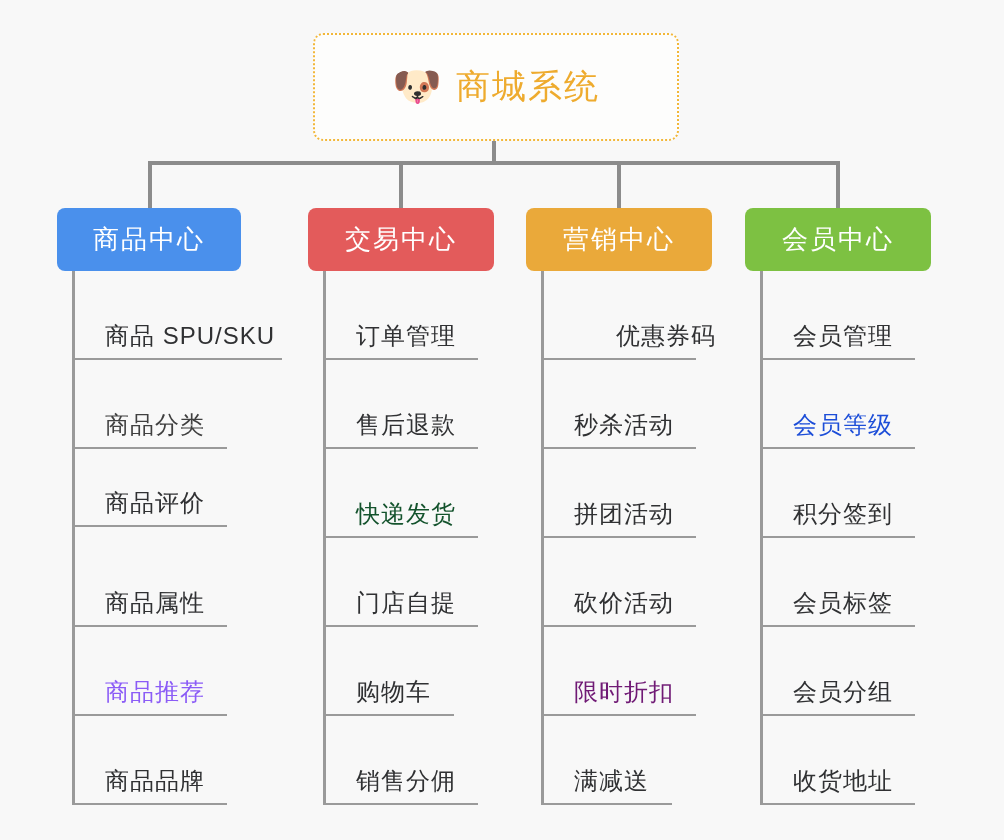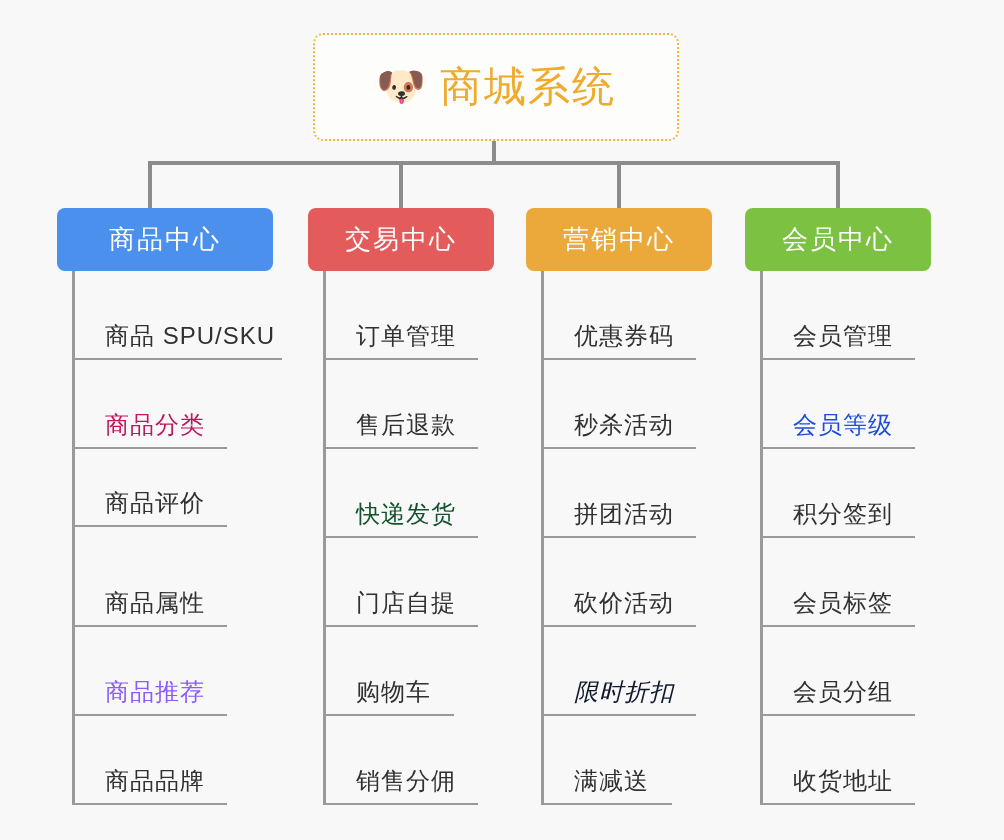--- a/index.html
+++ b/index.html
@@ -40,21 +40,21 @@
     justify-content: center;
     gap: 14px;
   }
   .root-icon {
     font-size: 40px;
     line-height: 1;
     display: inline-block;
     transform: translateY(-1px);
   }
   .root-title {
-    font-size: 42px;
+    font-size: 34px;
     color: #eeab2e;
     letter-spacing: 2px;
     font-weight: 400;
     white-space: nowrap;
     text-align: center;
   }
 
   
   .conn {
     position: absolute;
@@ -127,31 +127,31 @@
   <div id="connectors">
       <div class="conn conn-v" style="left: 492px; top: 141px; height: 24px; background: rgb(140, 140, 140);"></div>
       <div class="conn conn-h" style="left: 148px; top: 161px; width: 692px; background: rgb(140, 140, 140);"></div>
       <div class="conn conn-v" style="left: 148px; top: 161px; height: 47px; background: rgb(140, 140, 140);"></div>
       <div class="conn conn-v" style="left: 399px; top: 161px; height: 47px; background: rgb(140, 140, 140);"></div>
       <div class="conn conn-v" style="left: 617px; top: 161px; height: 47px; background: rgb(140, 140, 140);"></div>
       <div class="conn conn-v" style="left: 836px; top: 161px; height: 47px; background: rgb(140, 140, 140);"></div>
     </div>
 
   <div id="branches">
-      <div class="cat-card" style="left: 57px; width: 216px; top: 208px; height: 63px; background: rgb(74, 144, 236);">
+      <div class="cat-card" style="left: 57px; width: 184px; top: 208px; height: 63px; background: rgb(74, 144, 236);">
         <span>商品中心</span>
       </div>
       <div class="leaf-col" style="left: 72px; top: 271px; height: 534px; width: 260px;">
         <div class="leaf-spine" style="height: 534px; background: rgb(154, 154, 154);"></div>
         <div class="leaf-item" style="top: 0px; width: 207px; height: 89px;">
           <span class="leaf-label" style="color: rgb(48, 49, 51);">商品 SPU/SKU</span>
           <div class="leaf-underline" style="width: 207px; background: rgb(154, 154, 154);"></div>
         </div>
         <div class="leaf-item" style="top: 89px; width: 152px; height: 89px;">
-          <span class="leaf-label" style="color: #be185d;">商品分类</span>
+          <span class="leaf-label" style="color: #404040;">商品分类</span>
           <div class="leaf-underline" style="width: 152px; background: rgb(154, 154, 154);"></div>
         </div>
         <div class="leaf-item" style="top: 178px; width: 152px; height: 78px;">
           <span class="leaf-label" style="color: rgb(48, 49, 51);">商品评价</span>
           <div class="leaf-underline" style="width: 152px; background: rgb(154, 154, 154);"></div>
         </div>
         <div class="leaf-item" style="top: 267px; width: 152px; height: 89px;">
           <span class="leaf-label" style="color: rgb(48, 49, 51);">商品属性</span>
           <div class="leaf-underline" style="width: 152px; background: rgb(154, 154, 154);"></div>
         </div>
@@ -192,38 +192,38 @@
         <div class="leaf-item" style="top: 445px; width: 152px; height: 89px;">
           <span class="leaf-label" style="color: rgb(48, 49, 51);">销售分佣</span>
           <div class="leaf-underline" style="width: 152px; background: rgb(154, 154, 154);"></div>
         </div>
       </div>
       <div class="cat-card" style="left: 526px; width: 186px; top: 208px; height: 63px; background: rgb(234, 169, 58);">
         <span>营销中心</span>
       </div>
       <div class="leaf-col" style="left: 541px; top: 271px; height: 534px; width: 260px;">
         <div class="leaf-spine" style="height: 534px; background: rgb(154, 154, 154);"></div>
-        <div class="leaf-item" style="top: 0px; width: 152px; height: 89px;">
+        <div class="leaf-item" style="top: 0px; width: 152px; height: 89px; padding-left: 42px;">
           <span class="leaf-label" style="color: rgb(48, 49, 51);">优惠券码</span>
           <div class="leaf-underline" style="width: 152px; background: rgb(154, 154, 154);"></div>
         </div>
         <div class="leaf-item" style="top: 89px; width: 152px; height: 89px;">
           <span class="leaf-label" style="color: rgb(48, 49, 51);">秒杀活动</span>
           <div class="leaf-underline" style="width: 152px; background: rgb(154, 154, 154);"></div>
         </div>
         <div class="leaf-item" style="top: 178px; width: 152px; height: 89px;">
           <span class="leaf-label" style="color: rgb(48, 49, 51);">拼团活动</span>
           <div class="leaf-underline" style="width: 152px; background: rgb(154, 154, 154);"></div>
         </div>
         <div class="leaf-item" style="top: 267px; width: 152px; height: 89px;">
           <span class="leaf-label" style="color: rgb(48, 49, 51);">砍价活动</span>
           <div class="leaf-underline" style="width: 152px; background: rgb(154, 154, 154);"></div>
         </div>
         <div class="leaf-item" style="top: 356px; width: 152px; height: 89px;">
-          <span class="leaf-label" style="color: #0f172a; font-style: italic;">限时折扣</span>
+          <span class="leaf-label" style="color: #701a75;">限时折扣</span>
           <div class="leaf-underline" style="width: 152px; background: rgb(154, 154, 154);"></div>
         </div>
         <div class="leaf-item" style="top: 445px; width: 128px; height: 89px;">
           <span class="leaf-label" style="color: rgb(48, 49, 51);">满减送</span>
           <div class="leaf-underline" style="width: 128px; background: rgb(154, 154, 154);"></div>
         </div>
       </div>
       <div class="cat-card" style="left: 745px; width: 186px; top: 208px; height: 63px; background: rgb(125, 193, 66);">
         <span>会员中心</span>
       </div>

